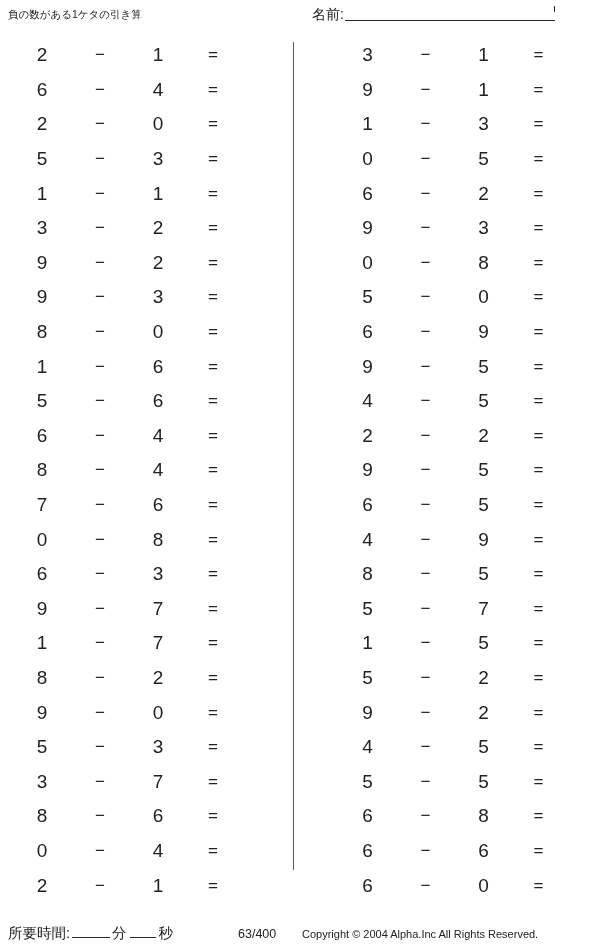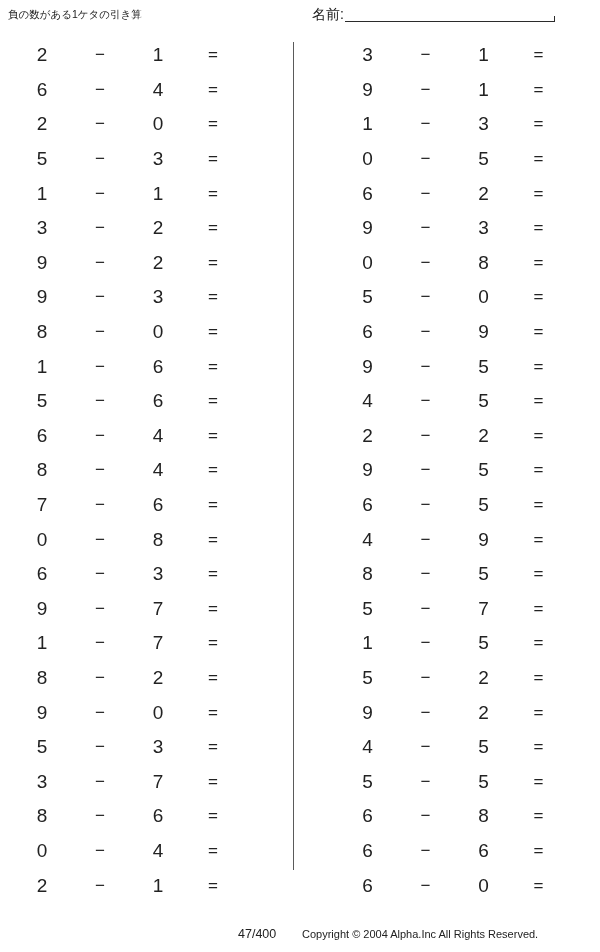--- a/index.html
+++ b/index.html
@@ -31,21 +31,20 @@
     top: 8px;
     font-size: 10.5px;
     letter-spacing: 0px;
     white-space: nowrap;
   }
   .name-field {
     position: absolute;
     left: 312px;
     top: 6px;
     display: flex;
-    align-items: flex-end;
     white-space: nowrap;
   }
   .name-label {
     font-size: 14px;
     line-height: 16px;
   }
   .name-rule {
     width: 210px;
     height: 15px;
     border-bottom: 1px solid #2b2b2b;
@@ -467,15 +466,22 @@
       <div class="prob-row">
         <span class="cell-operand">6</span>
         <span class="cell-op">−</span>
         <span class="cell-operand">0</span>
         <span class="cell-eq">=</span>
       </div>
     </div>
 </div>
 
 <div class="footer">
-  <div class="page-num">47/400</div>
+  <div class="time-field">
+    <span class="time-label">所要時間:</span>
+    <span class="blank-line"></span>
+    <span class="unit-min">分</span>
+    <span class="blank-line2"></span>
+    <span class="unit-sec">秒</span>
+  </div>
+  <div class="page-num">63/400</div>
   <div class="copyright">Copyright © 2004 Alpha.Inc All Rights Reserved.</div>
 </div>
 
 </body></html>

